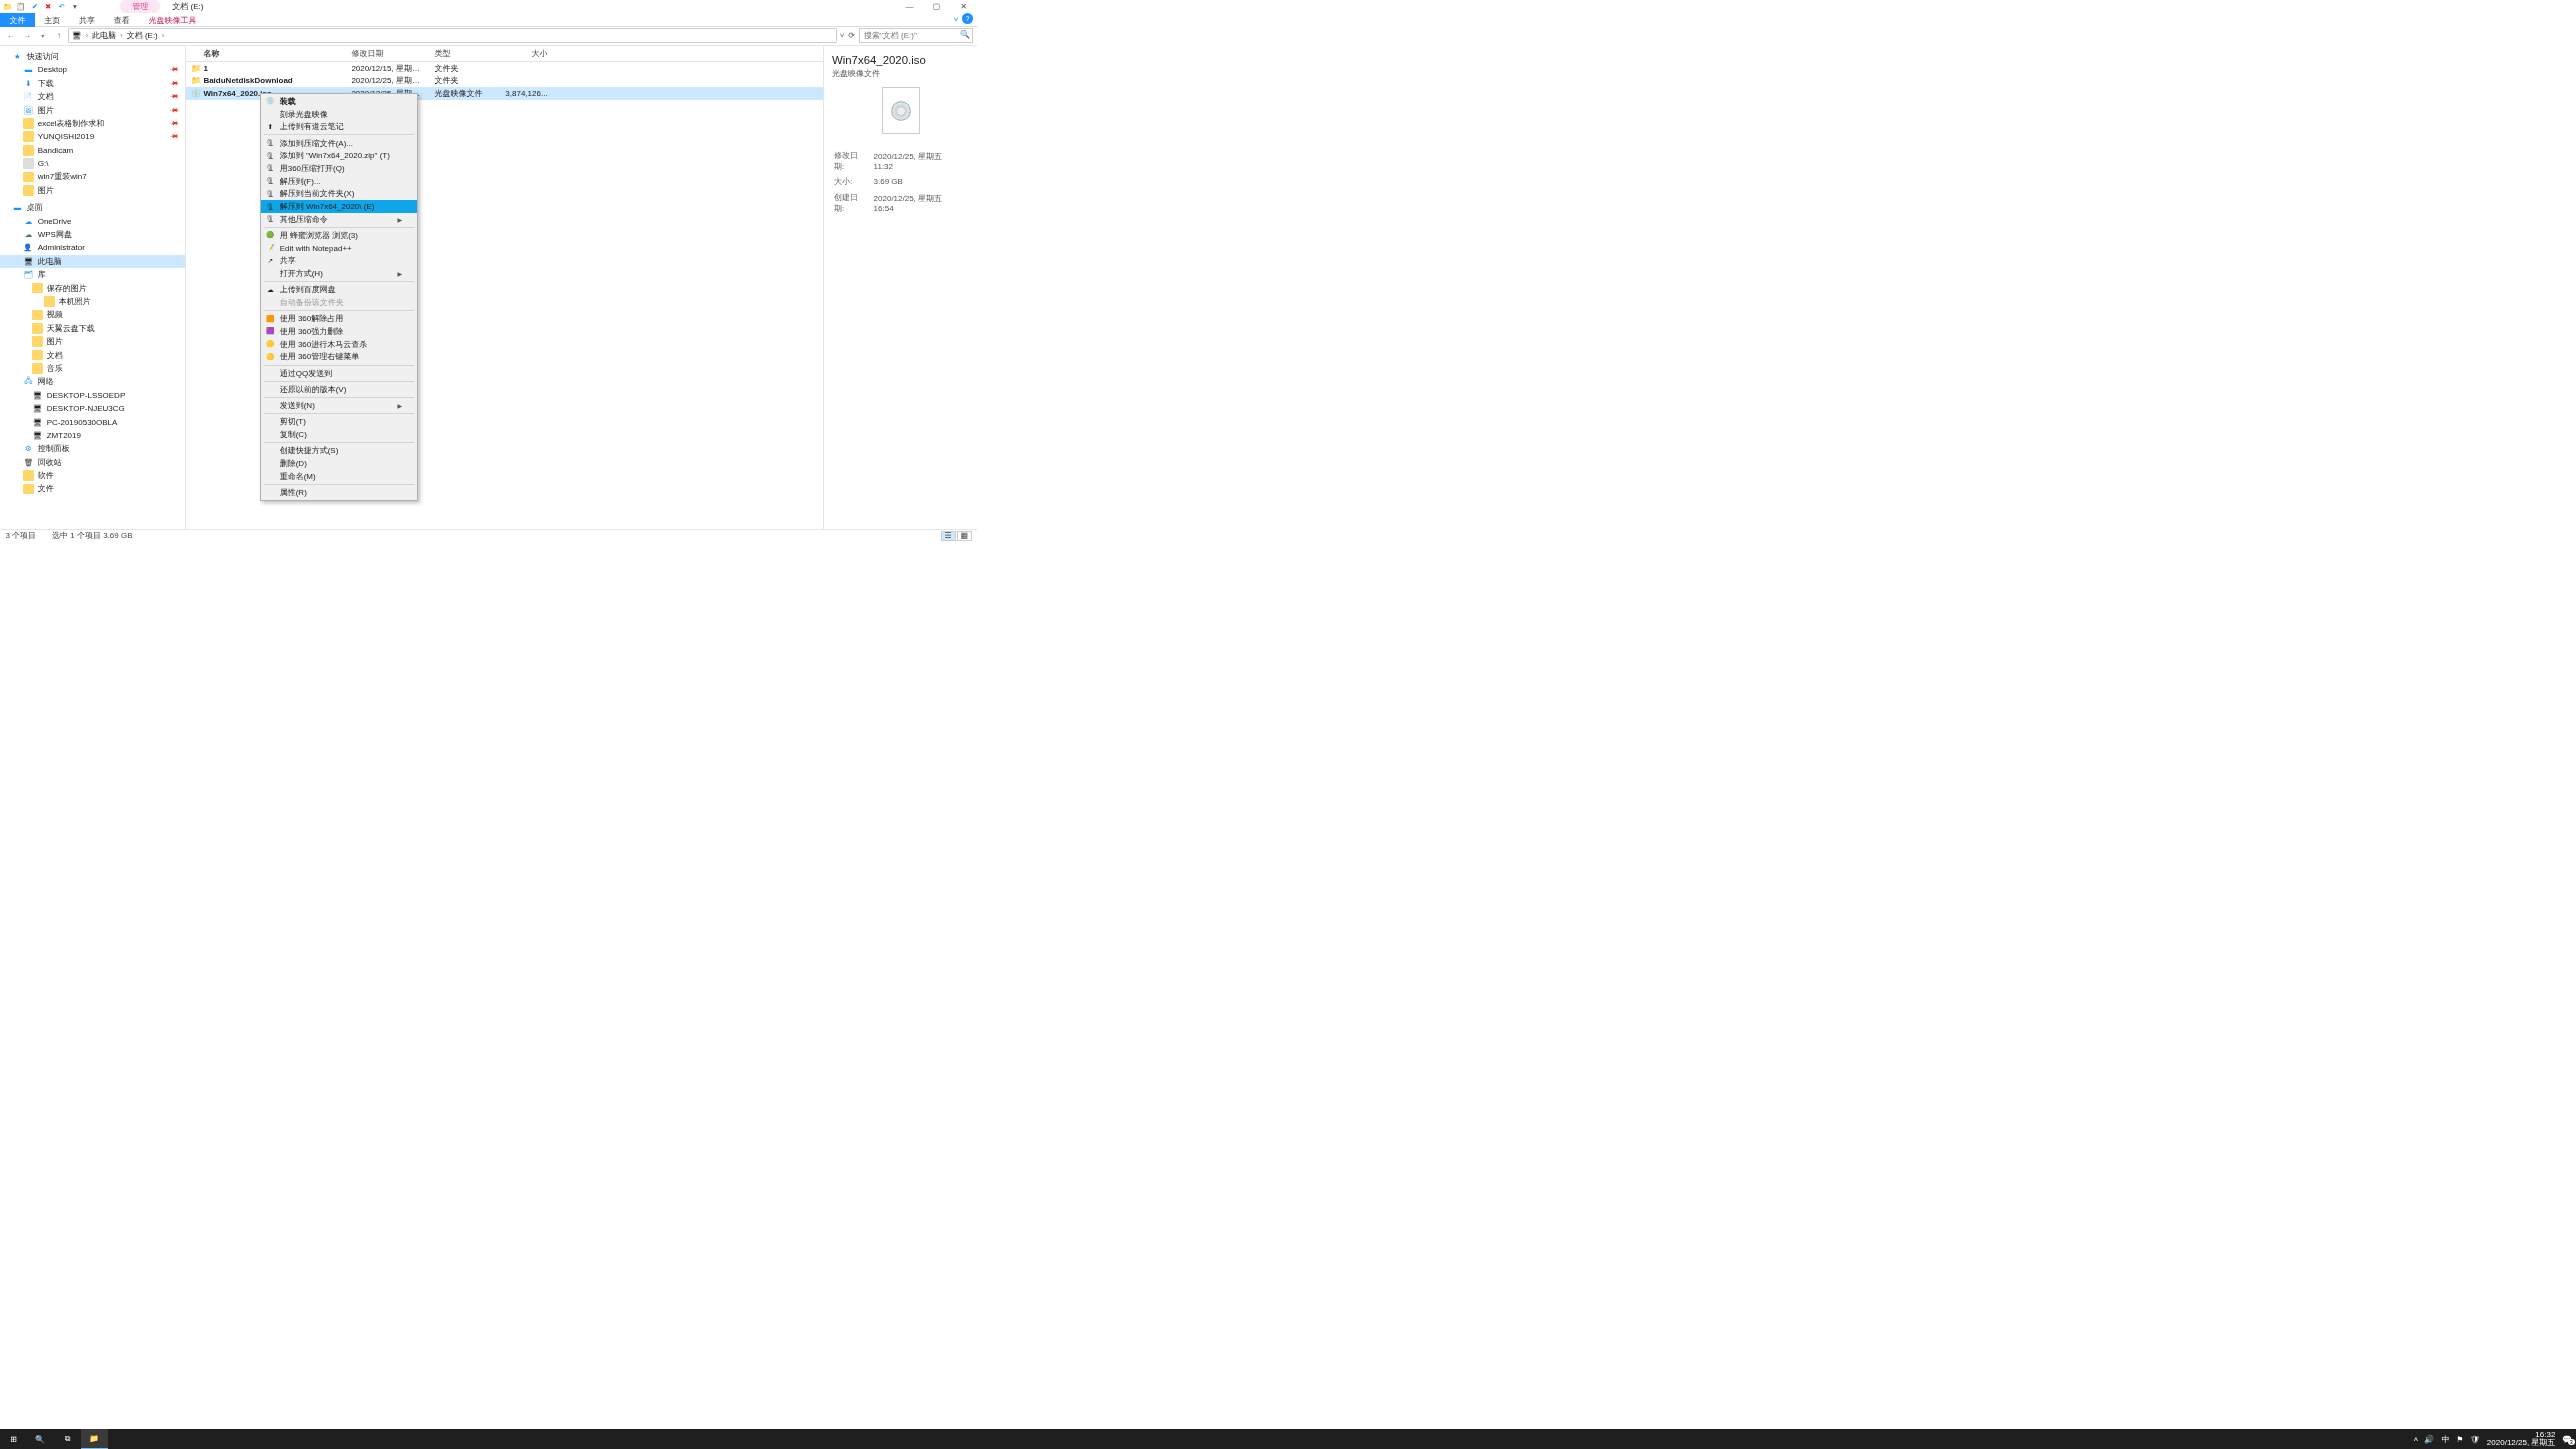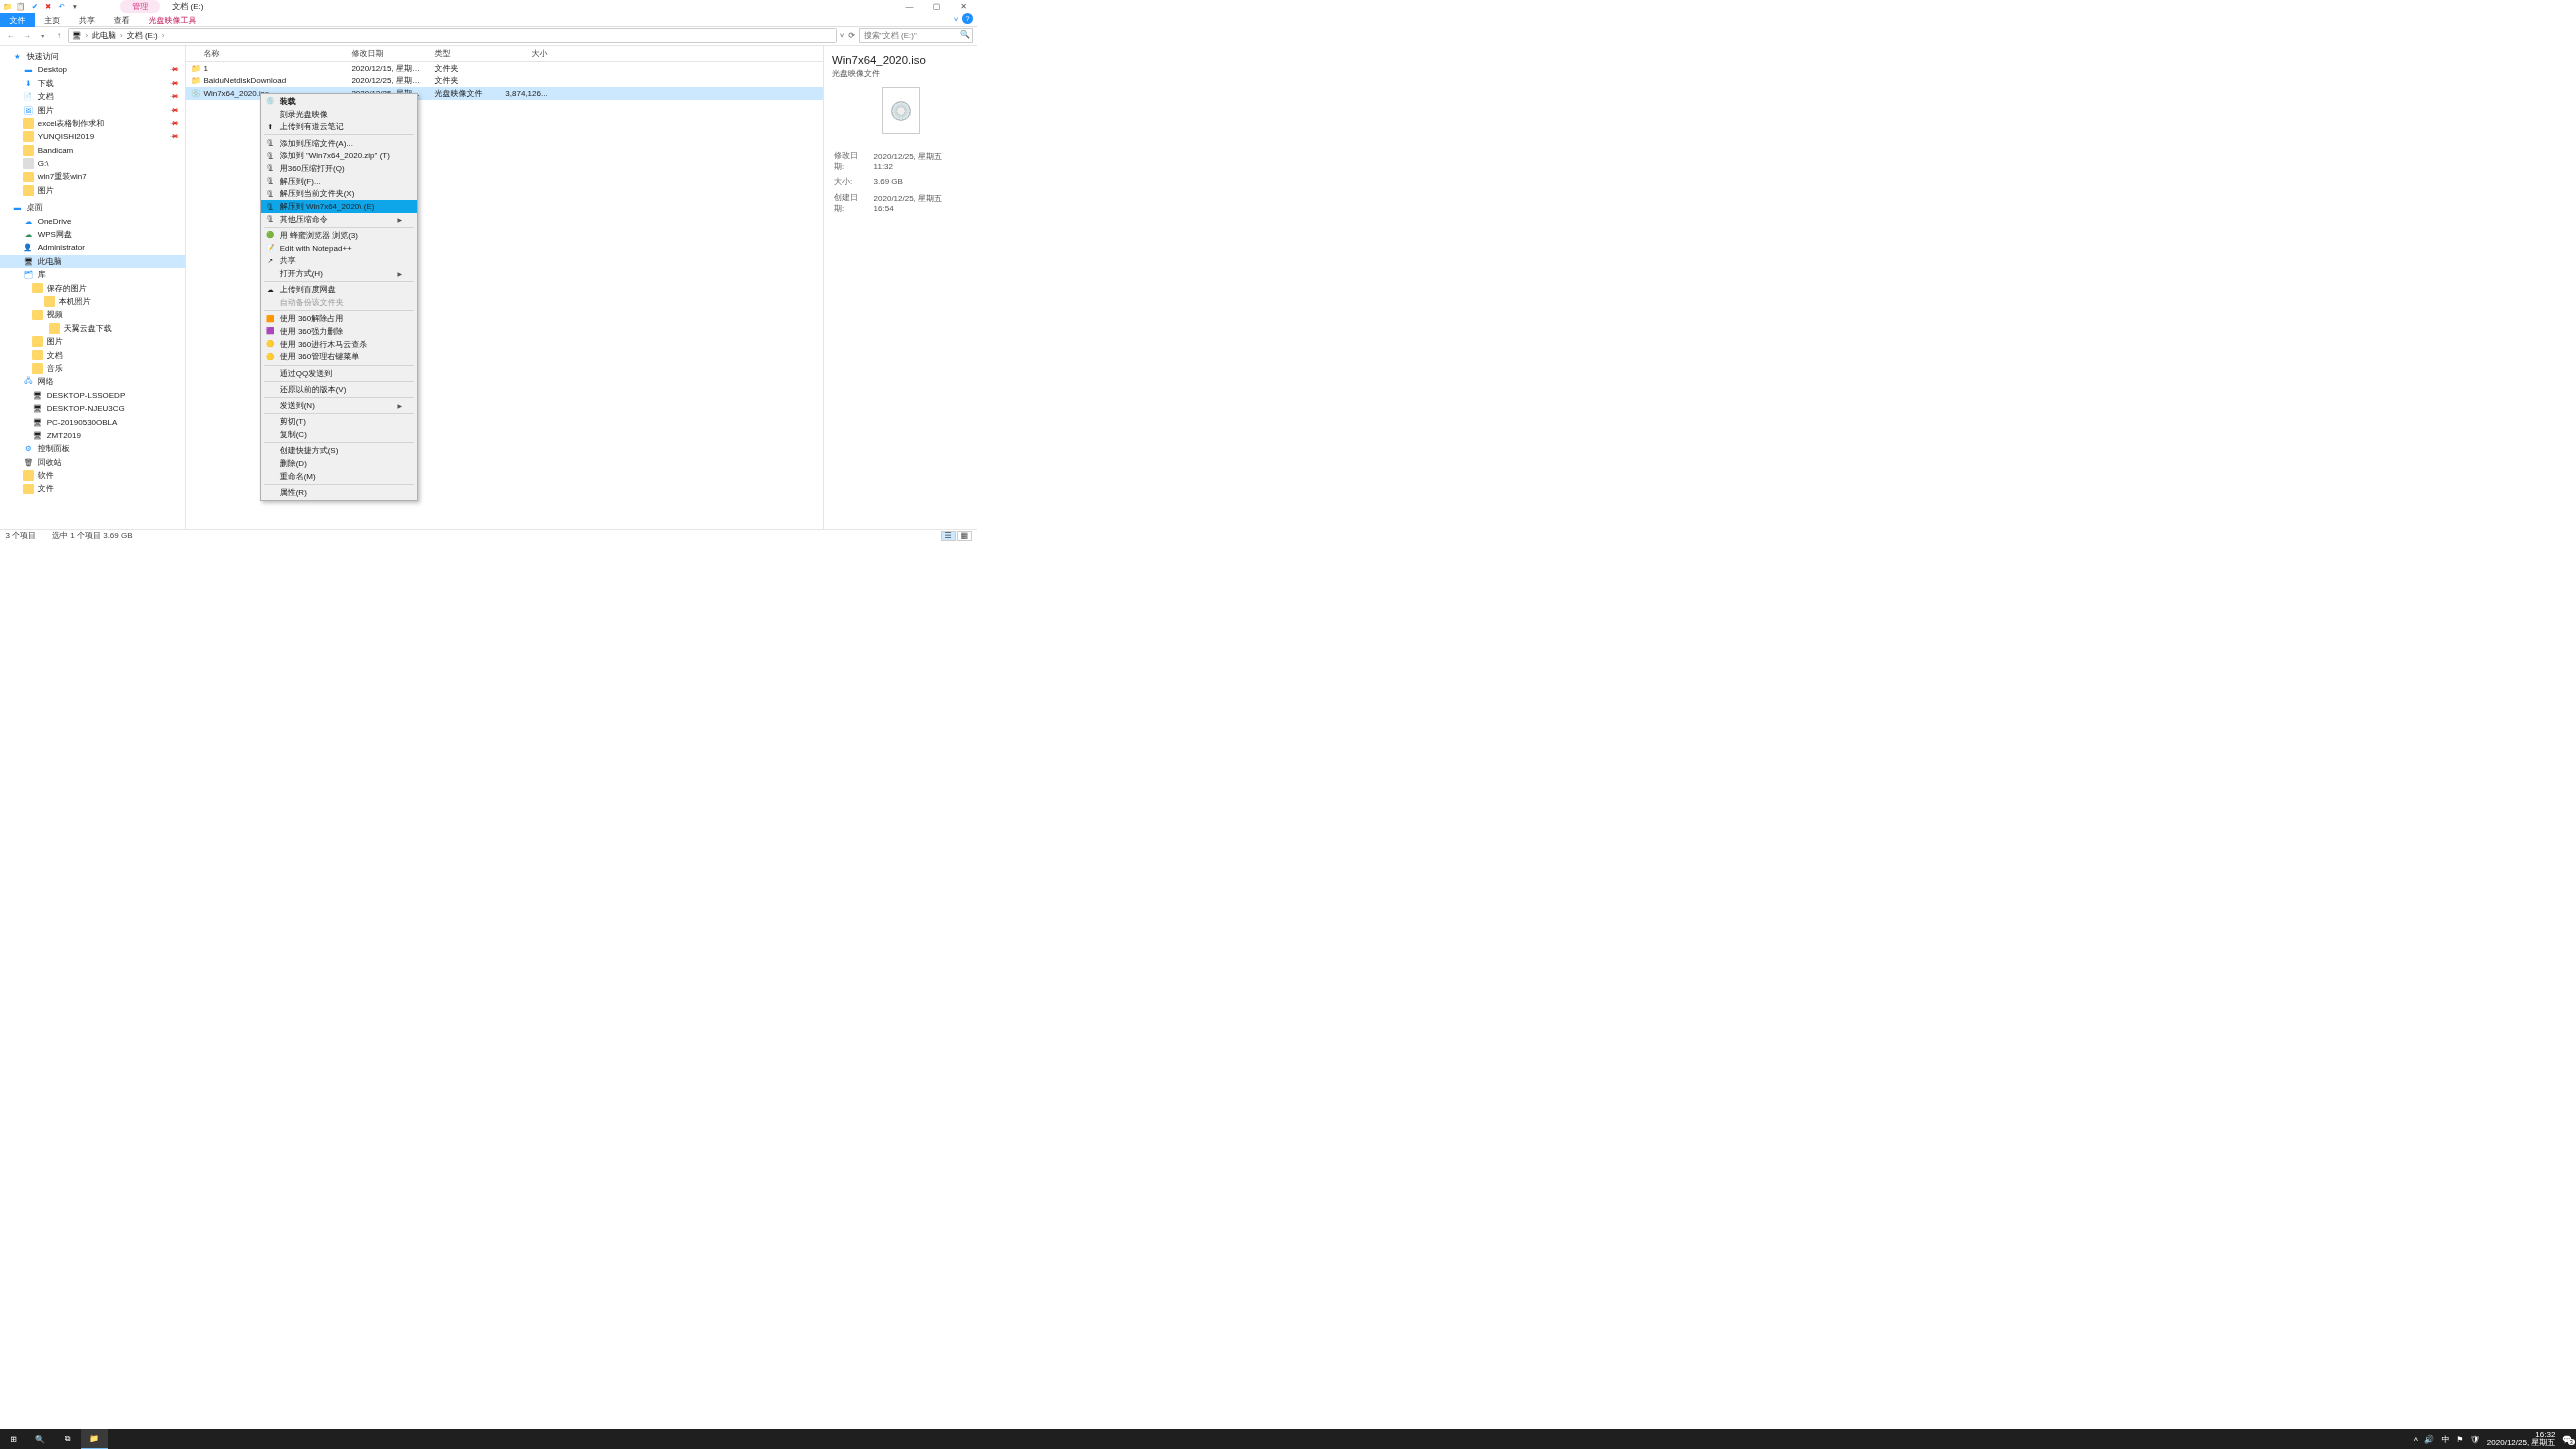--- a/index.html
+++ b/index.html
@@ -40,21 +40,21 @@
   .nav .sectgap { height:4px; }
   .nic { width:10.7px; height:10.7px; display:inline-flex; align-items:center; justify-content:center; font-size:7.4px; border-radius:1.3px;}
   .nic.folder { background:#ffd768; }
   .nic.blue { color:#1e90ff; }
   .nic.green { color:#2e8b57; }
   .nic.disk { background:#ddd; }
 
   .filepane { flex:1; display:flex; flex-direction:column; position:relative; }
   .cols { display:flex; height:16px; border-bottom:0.7px solid #e5e5e5; color:#444; }
   .cols div { padding:2.7px 5.4px; }
-  .c-name { width:148px;}
+  .c-name { width:148px;font-weight:bold;}
   .c-date { width:83px;}
   .c-type { width:70px;}
   .c-size { width:54px; text-align:right;}
   .row { display:flex; height:12.7px; align-items:center; }
   .row .ic { width:12px; text-align:center; padding-left:5.4px;}
   .row.sel { background:#cce8ff; }
   .cell { padding:0 5.4px; color:#222; white-space:nowrap; overflow:hidden; text-overflow:ellipsis;}
 
   .details { width:154px; border-left:0.7px solid #e5e5e5; padding:8px; }
   .details .fname { font-size:11.4px; color:#222; margin-bottom:2.7px;}
@@ -227,21 +227,21 @@
         <span>保存的图片</span>
       </div>
     <div class="item indent2" style="padding-left:44px">
         <span class="nic folder"></span>
         <span>本机照片</span>
       </div>
     <div class="item indent2" style="padding-left:32px">
         <span class="nic folder"></span>
         <span>视频</span>
       </div>
-    <div class="item indent2" style="padding-left:49px">
+    <div class="item indent2" style="padding-left:32px">
         <span class="nic folder"></span>
         <span>天翼云盘下载</span>
       </div>
     <div class="item indent2" style="padding-left:32px">
         <span class="nic folder"></span>
         <span>图片</span>
       </div>
     <div class="item indent2" style="padding-left:32px">
         <span class="nic folder"></span>
         <span>文档</span>

